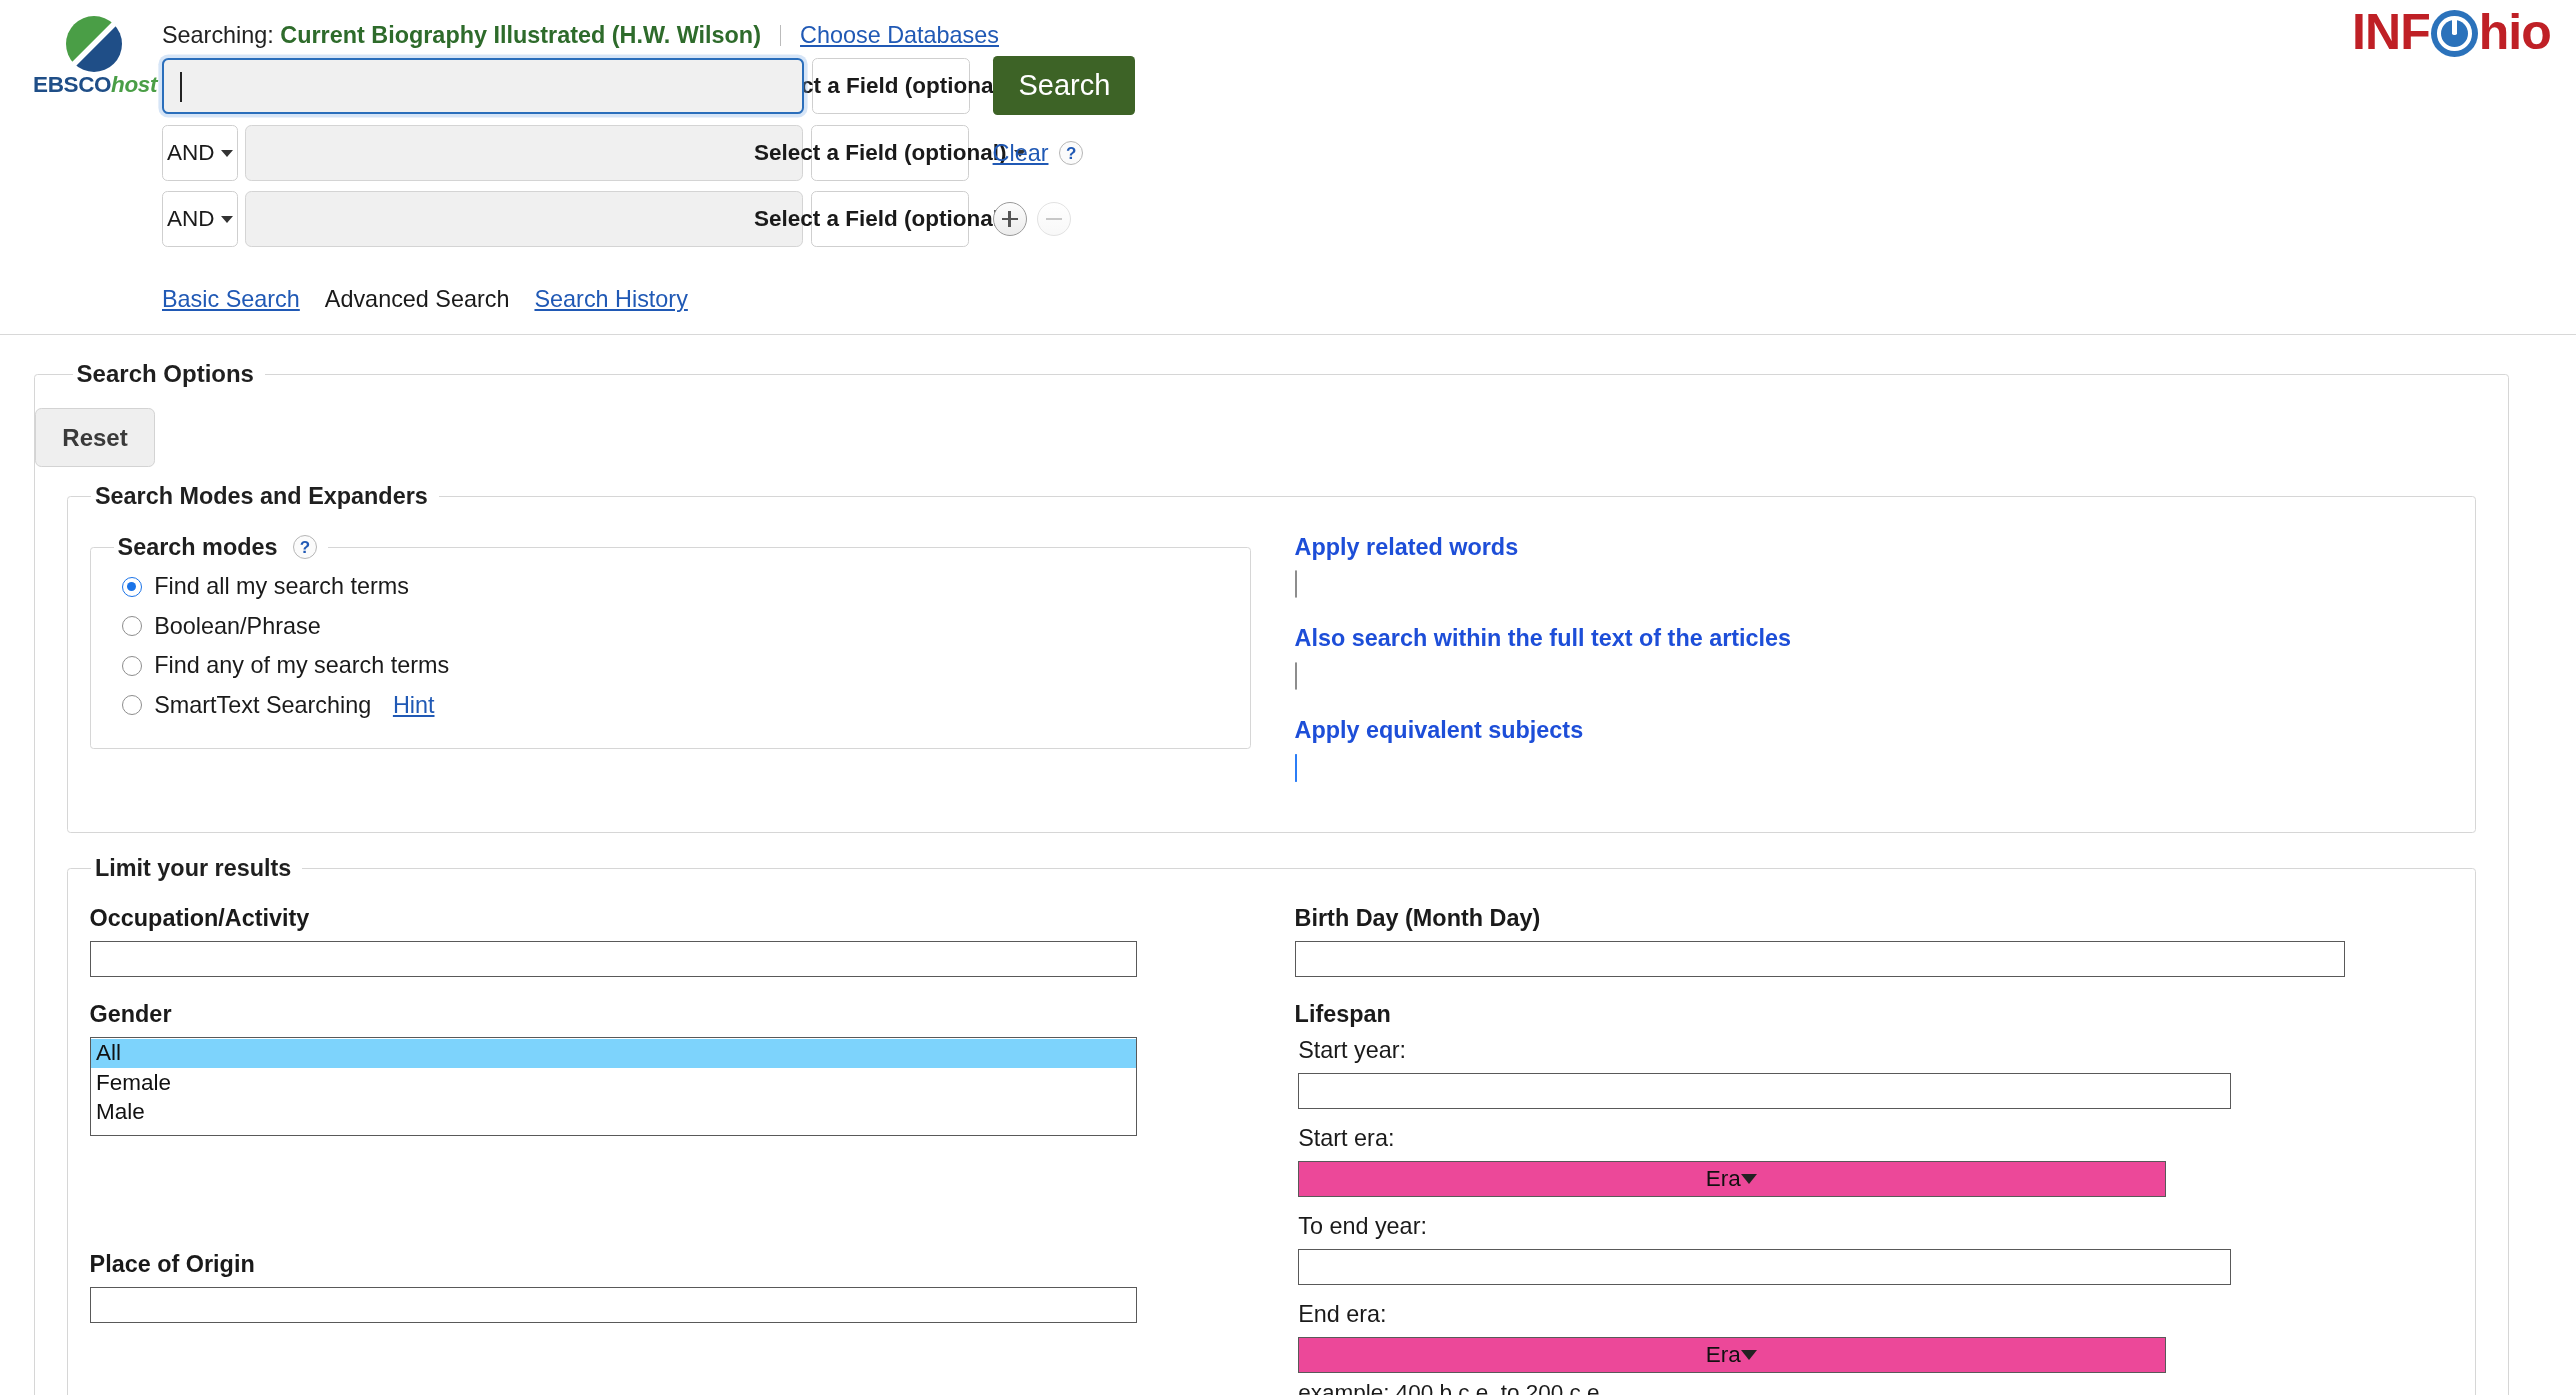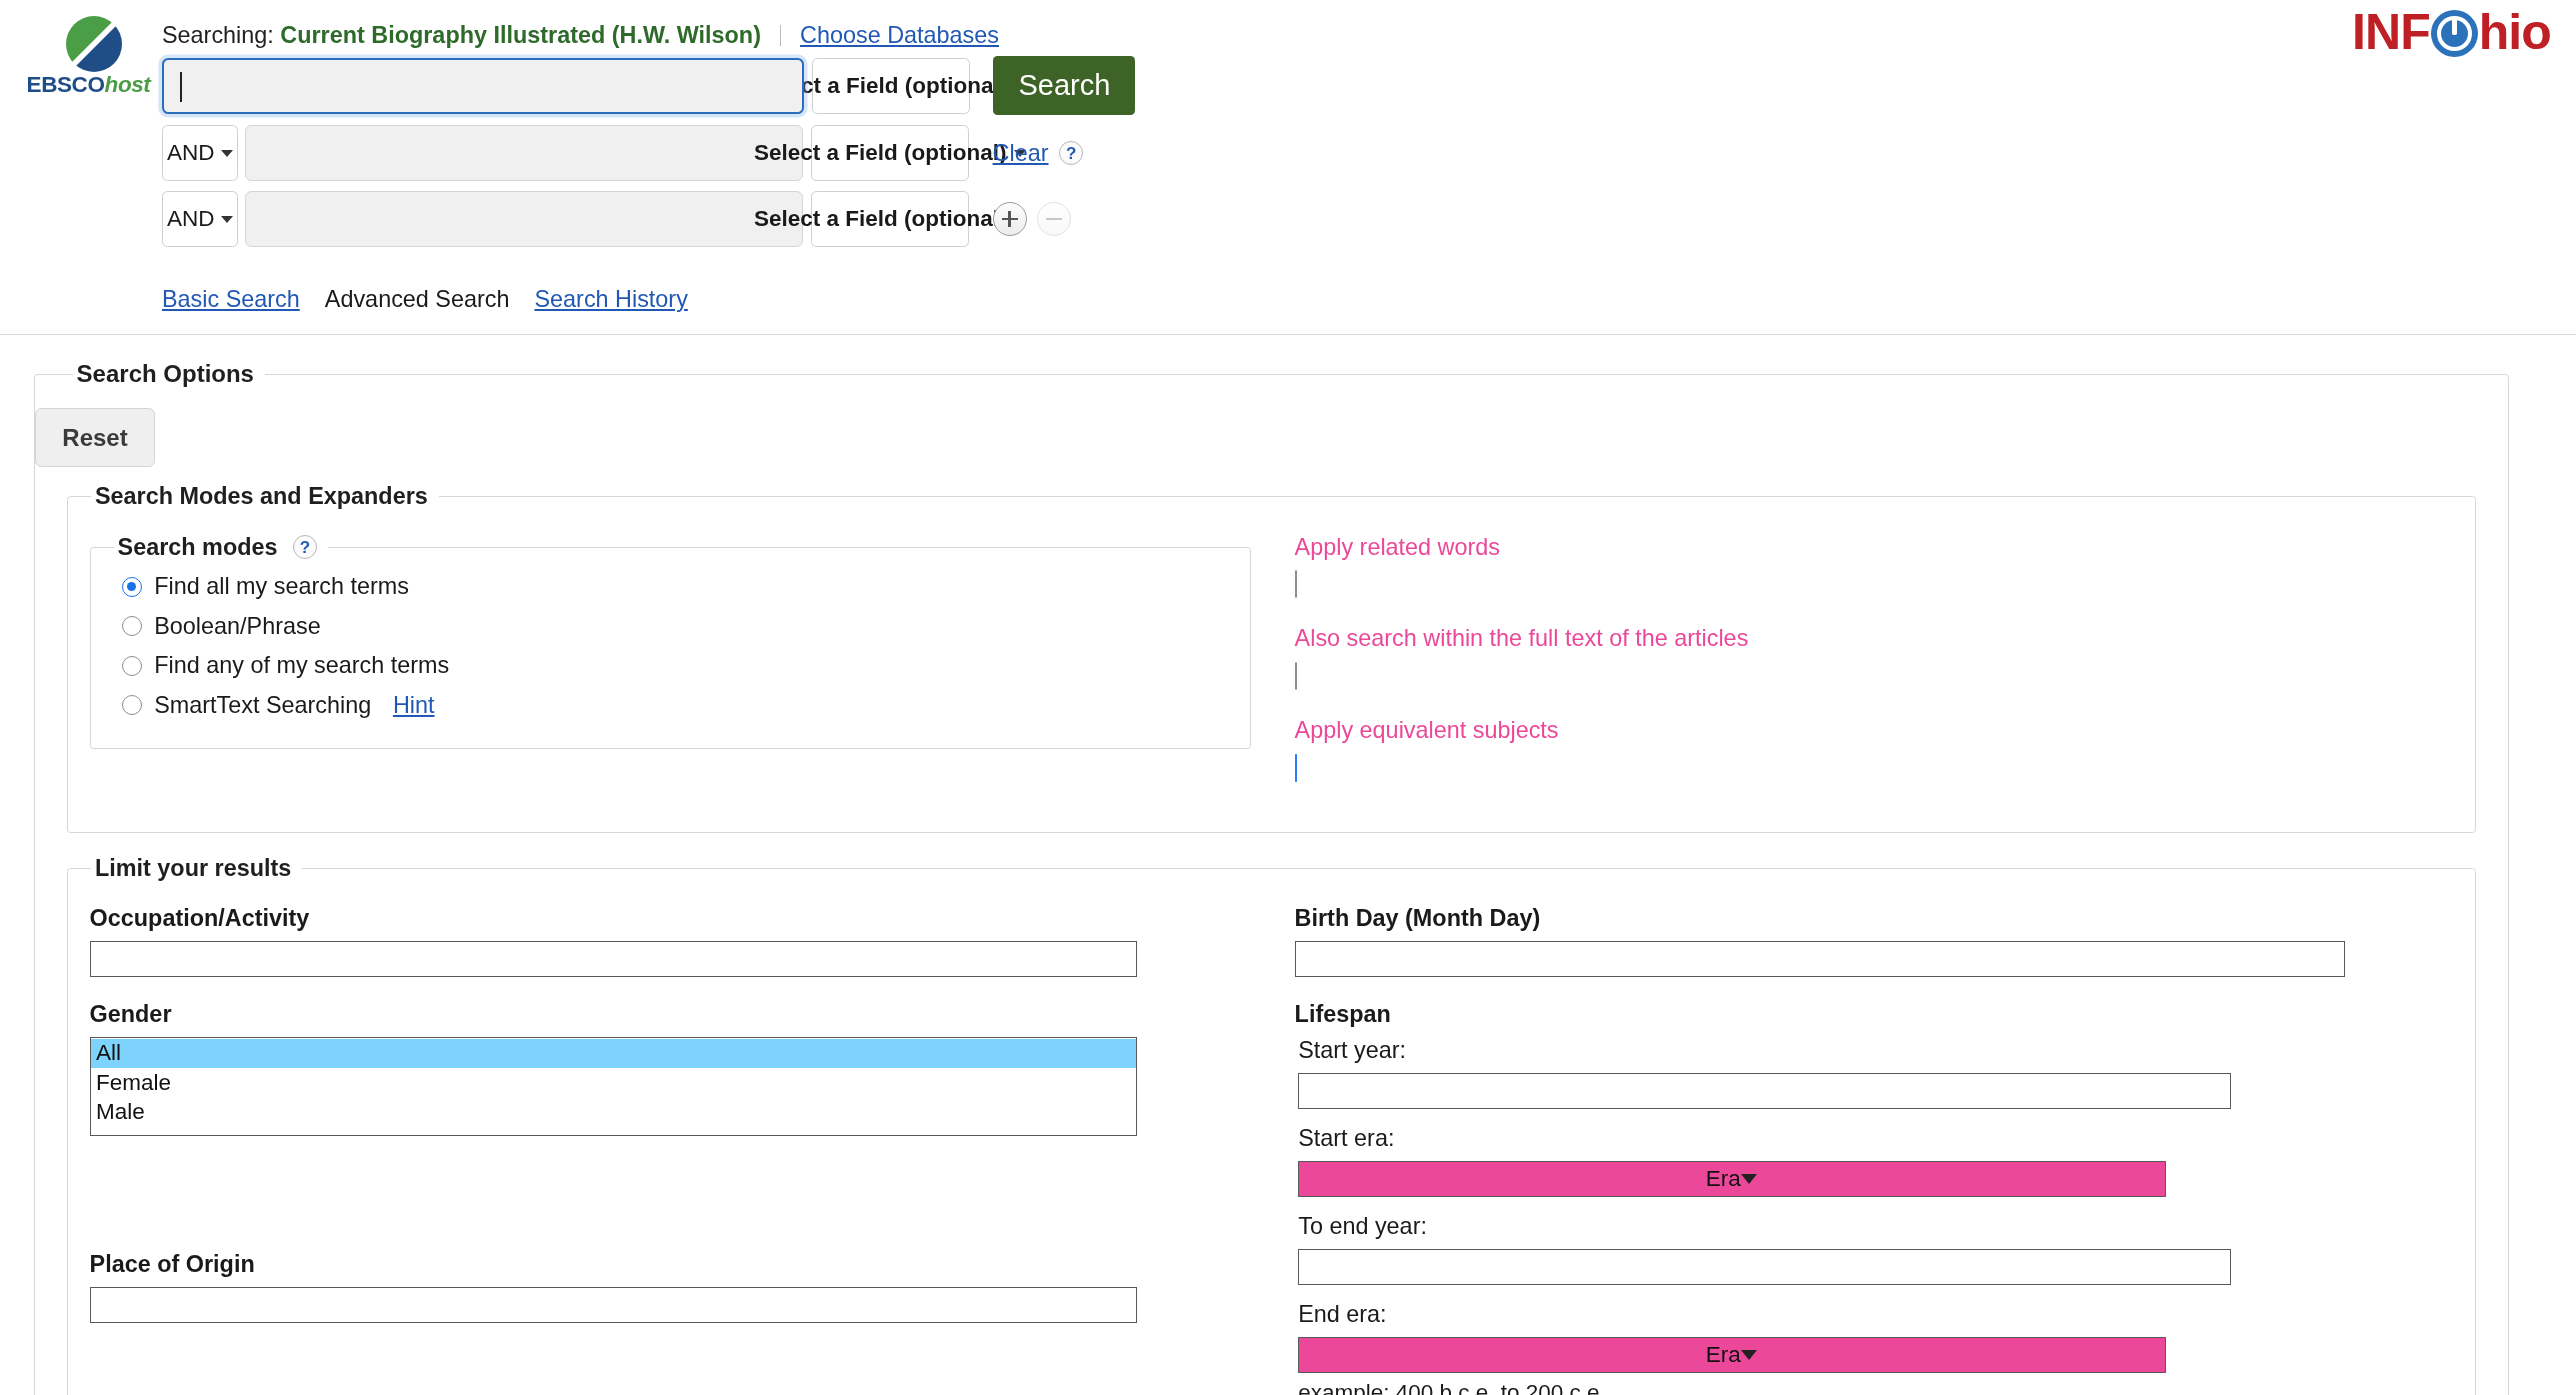--- a/index.html
+++ b/index.html
@@ -40,21 +40,21 @@
     position: absolute;
     left: 16px; top: 0;
     width: 56px; height: 56px;
     border-radius: 50%;
     background: linear-gradient(135deg, #4a9e46 0%, #4a9e46 46%, #ffffff 47%, #ffffff 53%, #1f4e87 54%, #1f4e87 100%);
   }
   .ebsco-word {
     position: absolute;
     left: 0; top: 56px;
     width: 137px;
-    text-align: center;
+    text-align: right;
     font-size: 22.5px;
     font-weight: bold;
     color: #1f4e87;
     letter-spacing: -0.4px;
     white-space: nowrap;
   }
   .ebsco-word i {
     color: #4a9e46;
     font-style: italic;
     font-weight: bold;
@@ -386,22 +386,22 @@
   .hint-link {
     color: #2059b5;
     text-decoration: underline;
     margin-left: 9px;
     cursor: pointer;
   }
 
   .expander-group { margin-bottom: 27px; }
   .expander-label {
     font-size: 23.4px;
-    font-weight: normal;
-    color: #ec4899;
+    font-weight: bold;
+    color: #1d4ed8;
     margin-bottom: 10.8px;
   }
   .checkbox {
     width: 21px; height: 21px;
     border: 1.4px solid #8d8d8d;
     border-radius: 2.7px;
     background: #ffffff;
     cursor: pointer;
     position: relative;
   }

